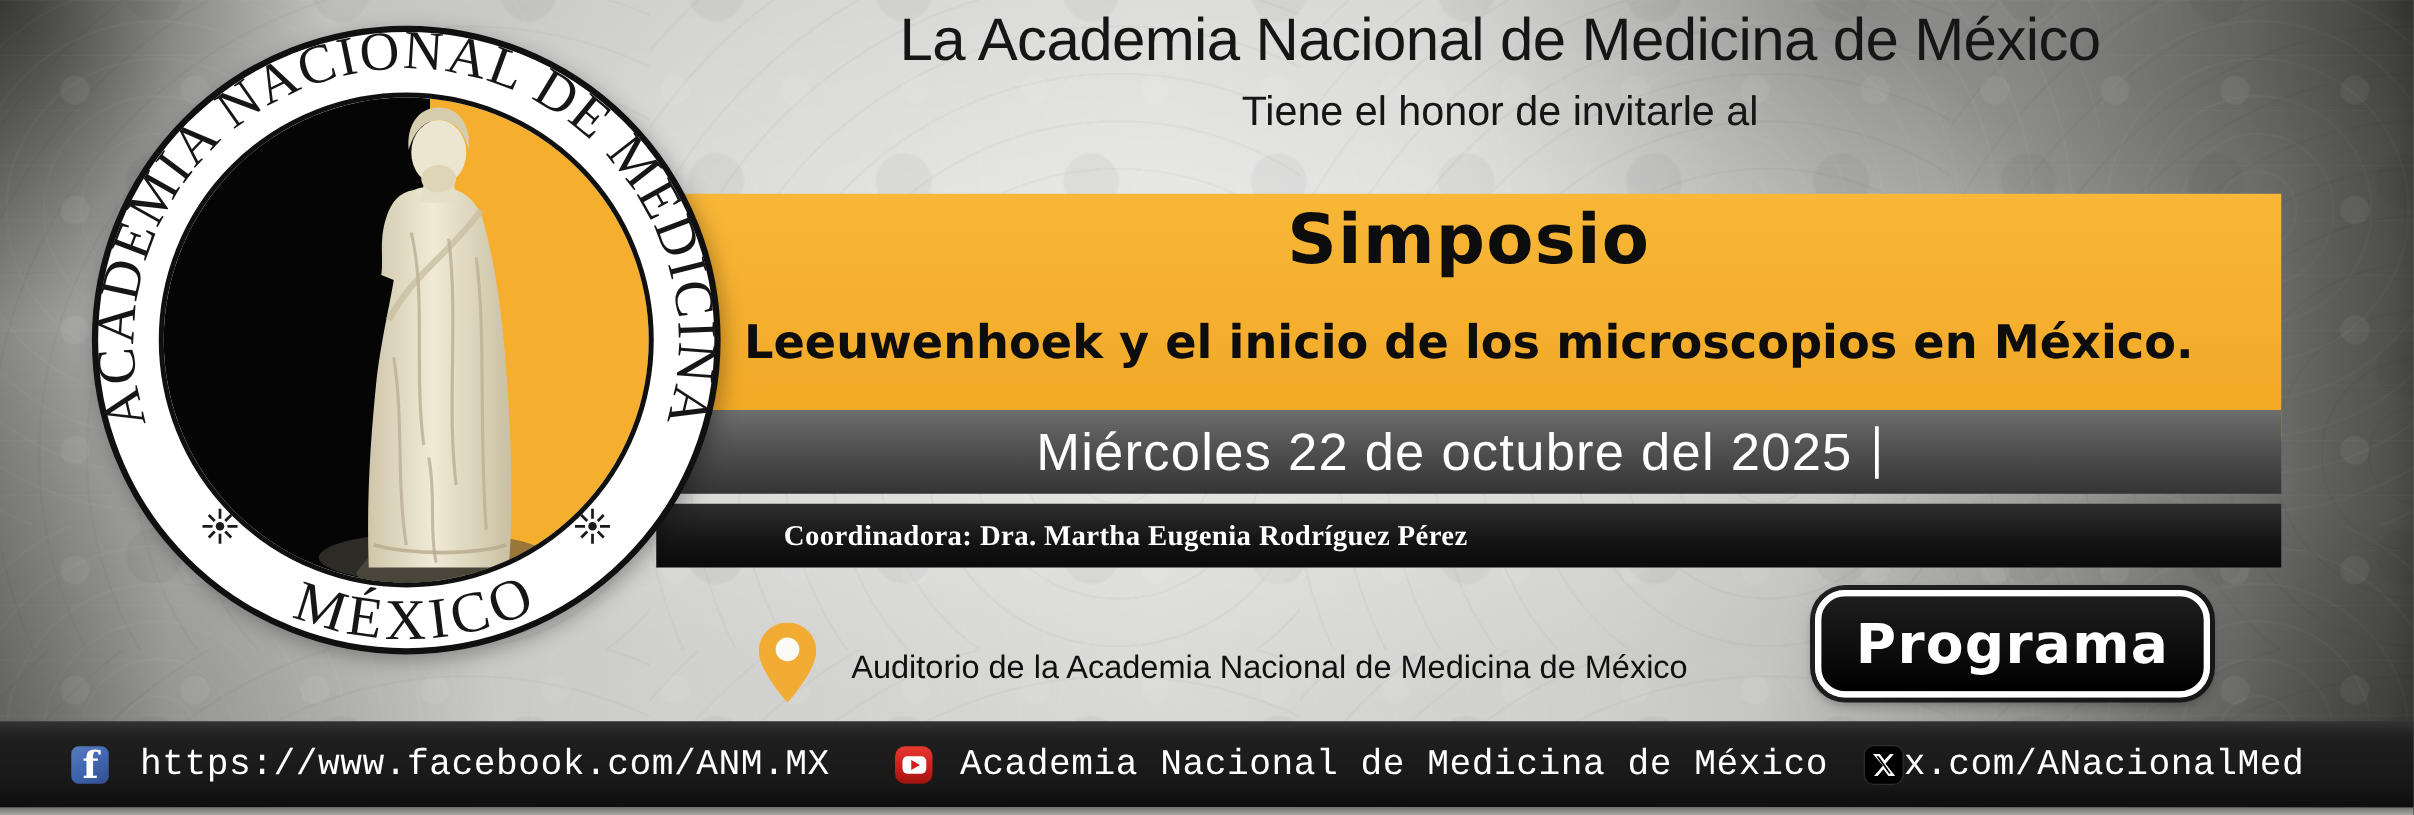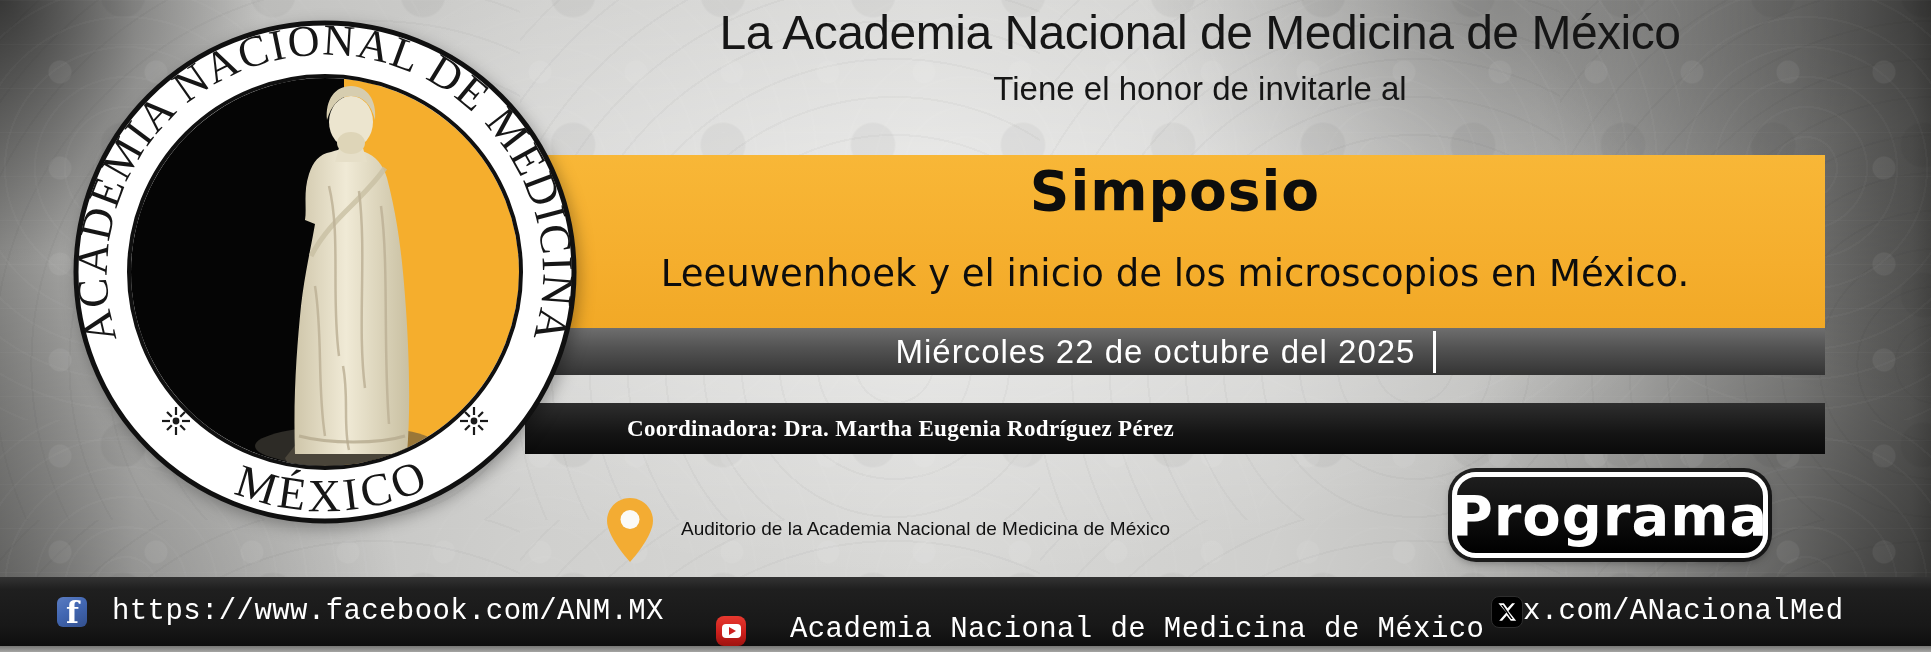--- a/index.html
+++ b/index.html
@@ -25,50 +25,50 @@
       repeating-linear-gradient(180deg, rgba(255,255,255,.05) 0 1px, transparent 1px 44px);
     background-size: 96px 96px, 150px 150px, 420px 420px, 520px 520px, 100% 100%;
     background-position: 12px 24px, 48px 70px, 0 0, 0 0, 0 0;
   }
   
   .band{position:absolute;left:525px;width:1300px;box-sizing:border-box;}
   .band-yellow{top:155px;height:196px;background:linear-gradient(180deg,#F8B737 0%,var(--accent-yellow,#F5AE2D) 55%,#F0A724 100%);}
   .event-type{position:absolute;top:6px;left:0;width:100%;text-align:center;
     font-family:"DejaVu Sans",sans-serif;font-weight:bold;font-size:55px;line-height:60px;color:#0d0d0d;letter-spacing:1px;}
   .event-title{position:absolute;top:97px;left:0;width:100%;text-align:center;
-    font-family:"DejaVu Sans",sans-serif;font-weight:normal;font-size:37px;line-height:44px;color:#0d0d0d;}
-  .band-date{top:328px;height:47px;background:linear-gradient(180deg,#6e6e6e 0%,#545454 40%,#343434 100%);
+    font-family:"DejaVu Sans",sans-serif;font-weight:bold;font-size:37px;line-height:44px;color:#0d0d0d;}
+  .band-date{top:328px;height:67px;background:linear-gradient(180deg,#6e6e6e 0%,#545454 40%,#343434 100%);
     display:flex;align-items:center;justify-content:center;color:#fff;
-    font-size:33px;letter-spacing:1px;}
+    font-size:42px;letter-spacing:1px;}
   .date-sep{display:inline-block;width:3px;height:42px;background:#fff;margin:0 18px;}
   .band-coord{top:403px;height:51px;background:linear-gradient(180deg,#2e2e2e 0%,#141414 60%,#0a0a0a 100%);
     display:flex;align-items:center;padding-left:102px;color:#fff;
     font-family:Liberation Serif, serif;font-weight:bold;font-size:23px;letter-spacing:.3px;}
   
   .header{position:absolute;left:460px;top:0;width:1480px;text-align:center;color:#161616;}
   .org-title{margin-top:6px;font-size:48px;line-height:54px;letter-spacing:-.5px;font-weight:400;}
   .invitation{margin-top:10px;font-size:33px;line-height:38px;font-weight:400;}
   
   .pin{position:absolute;left:607px;top:498px;width:46px;height:64px;}
-  .venue-name{position:absolute;left:681px;top:518px;font-size:19px;color:#111;}
+  .venue-name{position:absolute;left:681px;top:518px;font-size:26px;color:#111;}
   
   .programa{position:absolute;left:1452px;top:472px;width:316px;height:86px;
     background:linear-gradient(180deg,#1e1e1e,#000);border:5px solid #fff;border-radius:24px;
     box-shadow:0 0 0 4px rgba(15,15,15,.9), 0 4px 10px rgba(0,0,0,.4);
-    color:#fff;font-family:"DejaVu Sans",sans-serif;font-weight:bold;font-size:56px;letter-spacing:1px;
+    color:#fff;font-family:"DejaVu Sans",sans-serif;font-weight:bold;font-size:44px;letter-spacing:1px;
     display:flex;align-items:center;justify-content:center;cursor:pointer;box-sizing:border-box;}
   
   .logo{position:absolute;left:69px;top:16px;width:512px;height:512px;filter:drop-shadow(3px 5px 8px rgba(0,0,0,.3));}
   
   .footer{position:absolute;left:0;top:577px;width:1931px;height:69px;
     background:linear-gradient(180deg,#333 0%,#1f1f1f 18%,#181818 70%,#0e0e0e 100%);}
   .footer-item{position:absolute;top:0;height:69px;display:flex;align-items:center;color:#fff;
     font-family:"DejaVu Sans",sans-serif;font-size:29px;letter-spacing:.4px;cursor:pointer;}
   .footer-item .label{white-space:nowrap;font-family:Liberation Mono, monospace;}
-  .fi-fb{left:57px;gap:25px;} .fi-yt{left:716px;gap:44px;align-items:flex-end;} .fi-x{left:1491px;}
+  .fi-fb{left:57px;gap:25px;} .fi-yt{left:716px;gap:22px;} .fi-x{left:1491px;}
   .icon-fb{width:30px;height:30px;border-radius:6px;background:linear-gradient(150deg,#5b7cc1 0%,var(--facebook-blue,#4267B2) 45%,#33508e 100%);
     overflow:hidden;position:relative;flex:0 0 auto;}
   .icon-fb span{position:absolute;left:9px;top:1px;color:#fff;font-family:"DejaVu Serif",serif;font-weight:bold;font-size:30px;line-height:30px;}
   .icon-yt{width:30px;height:30px;border-radius:8px;background:linear-gradient(180deg,#e7392f 0%,var(--youtube-red,#CC1F1C) 55%,#9e130f 100%);
     display:flex;align-items:center;justify-content:center;flex:0 0 auto;}
   .icon-yt .screen{width:19px;height:14px;background:#fff;border-radius:4px;display:flex;align-items:center;justify-content:center;}
   .icon-yt .tri{width:0;height:0;border-left:7px solid #cd201f;border-top:4.5px solid transparent;border-bottom:4.5px solid transparent;margin-left:2px;}
   .icon-x{width:32px;height:32px;border-radius:8px;background:var(--x-black,#000);border:1px solid #2e2e2e;
     display:flex;align-items:center;justify-content:center;flex:0 0 auto;box-sizing:border-box;}
   .bottom-strip{position:absolute;left:0;top:646px;width:1931px;height:6px;

